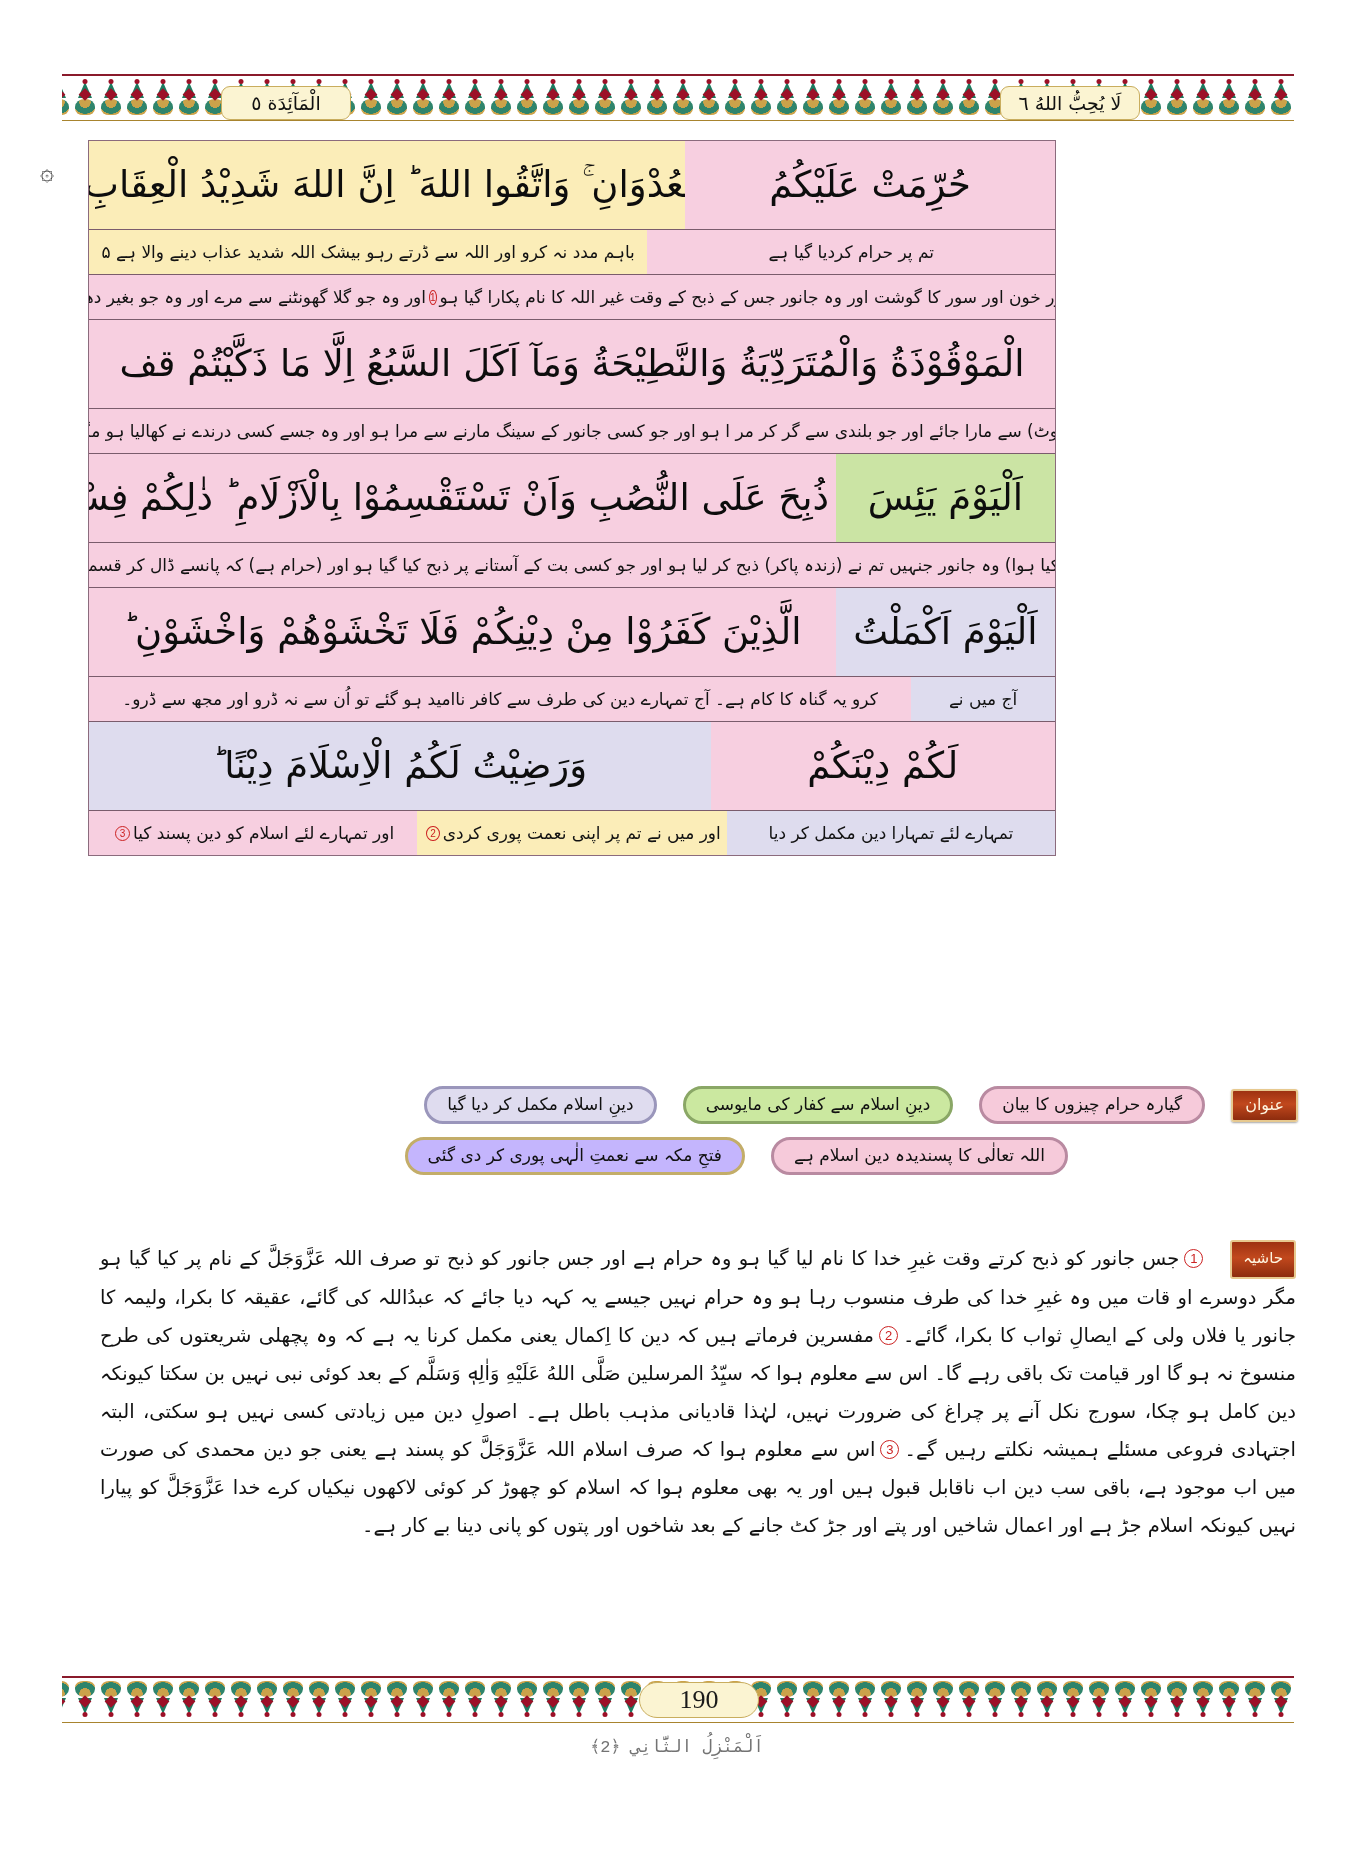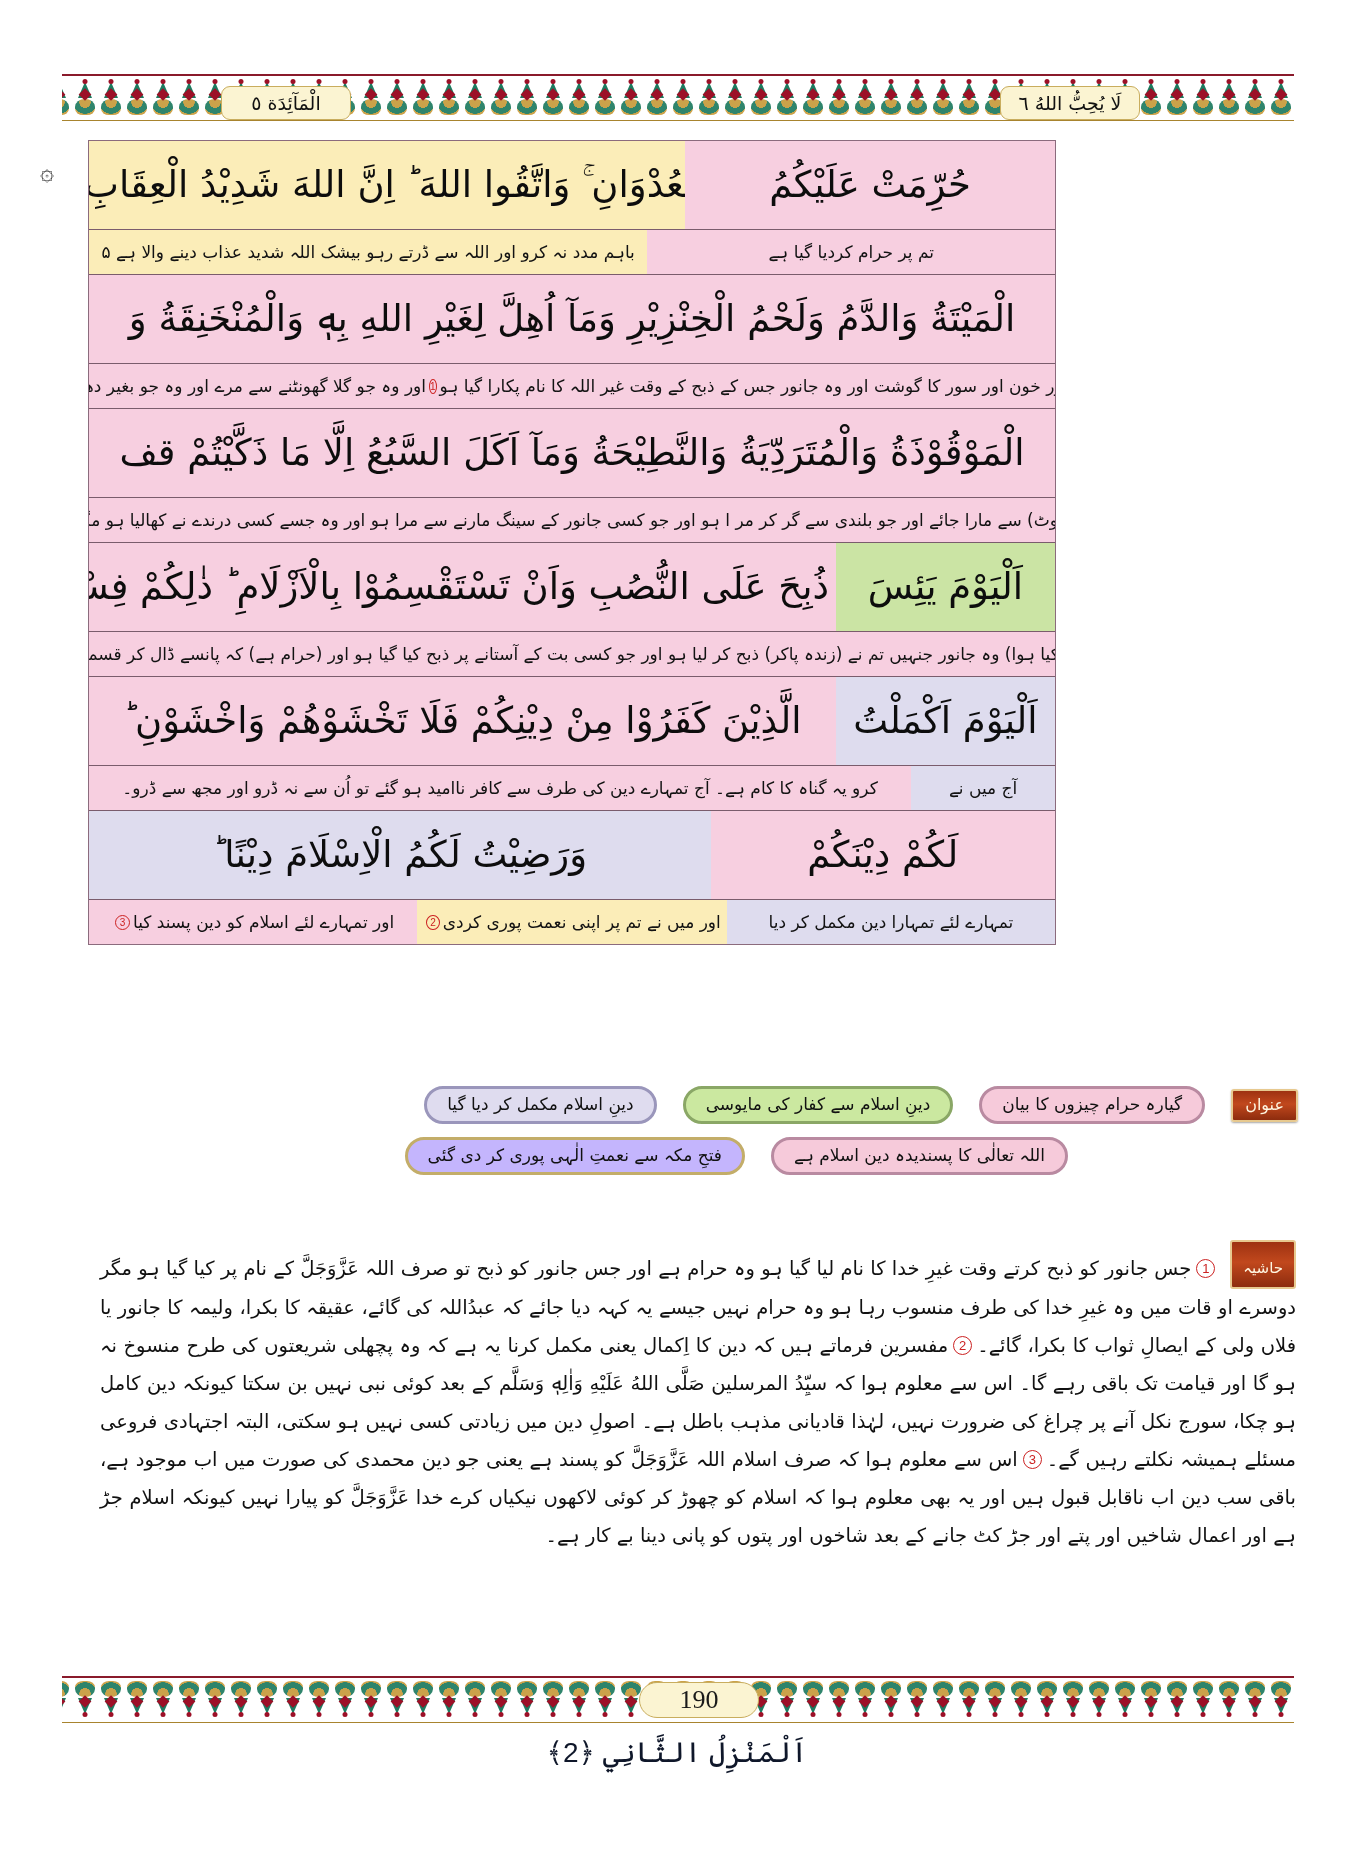--- a/index.html
+++ b/index.html
@@ -130,23 +130,23 @@
     font-family: "Liberation Serif", serif;
     font-size: 26px;
     color: #1a1a1a;
     z-index: 4;
   }
   .manzil {
     position: absolute;
     top: 1736px;
     left: 0; right: 0;
     text-align: center;
-    font-size: 28px;
-    color: #0f172a;
-    font-family: Liberation Sans, sans-serif;
+    font-size: 17px;
+    color: #737373;
+    font-family: Liberation Mono, monospace;
   }
 
   
   .ayah-block {
     position: absolute;
     left: 88px;
     top: 140px;
     width: 968px;
     border: 1px solid #8b6b7d;
   }
@@ -273,24 +273,24 @@
     font-size: 19.5px;
     line-height: 1.95;
     color: #111;
     font-family: "DejaVu Sans", sans-serif;
   }
   .haashiya-badge {
     display: inline-block;
     background: linear-gradient(180deg,#9e3211 0%, #c1481d 45%, #8d2c0e 100%);
     color: #fff7e2;
     font-size: 15px;
-    padding: 12px 11px 4px;
+    padding: 2px 11px 4px;
     border: 2px solid #e7c98f;
     border-radius: 3px;
-    margin-left: 10px;
+    margin-left: 22px;
     vertical-align: 2px;
     white-space: nowrap;
   }
   .fn-num {
     display: inline-block;
     width: 19px; height: 19px;
     border: 1.6px solid #cc2222;
     border-radius: 50%;
     color: #cc2222;
     font-size: 13px;
@@ -511,23 +511,20 @@
 
   <div class="ayah-block" id="ayah-block">
       <div class="arabic-row">
         <div class="seg ar bg-pink" style="flex:38 1 0">حُرِّمَتْ عَلَيْكُمُ</div>
         <div class="seg ar bg-cream" style="flex:62 1 0">وَالْعُدْوَانِ ۚ وَاتَّقُوا اللهَ ؕ اِنَّ اللهَ شَدِيْدُ الْعِقَابِ ۞</div>
       </div>
       <div class="urdu-row">
         <div class="seg ur bg-pink" style="flex:42 1 0">تم پر حرام کردیا گیا ہے</div>
         <div class="seg ur bg-cream" style="flex:58 1 0">باہم مدد نہ کرو اور اللہ سے ڈرتے رہو بیشک اللہ شدید عذاب دینے والا ہے ۵</div>
       </div>
-      <div class="arabic-row">
-        <div class="seg ar bg-pink" style="flex:100 1 0">الْمَيْتَةُ وَالدَّمُ وَلَحْمُ الْخِنْزِيْرِ وَمَآ اُهِلَّ لِغَيْرِ اللهِ بِهٖ وَالْمُنْخَنِقَةُ وَ</div>
-      </div>
       <div class="urdu-row">
         <div class="seg ur bg-pink" style="flex:100 1 0">مردار اور خون اور سور کا گوشت اور وہ جانور جس کے ذبح کے وقت غیر اللہ کا نام پکارا گیا ہو <span class="fn-mark">1</span> اور وہ جو گلا گھونٹنے سے مرے اور وہ جو بغیر دھاری دار</div>
       </div>
       <div class="arabic-row">
         <div class="seg ar bg-pink" style="flex:100 1 0">الْمَوْقُوْذَةُ وَالْمُتَرَدِّيَةُ وَالنَّطِيْحَةُ وَمَآ اَكَلَ السَّبُعُ اِلَّا مَا ذَكَّيْتُمْ قف</div>
       </div>
       <div class="urdu-row">
         <div class="seg ur bg-pink" style="flex:100 1 0">چیز (کی چوٹ) سے مارا جائے اور جو بلندی سے گر کر مر ا ہو اور جو کسی جانور کے سینگ مارنے سے مرا ہو اور وہ جسے کسی درندے نے کھالیا ہو مگر (درندوں</div>
       </div>
       <div class="arabic-row">

